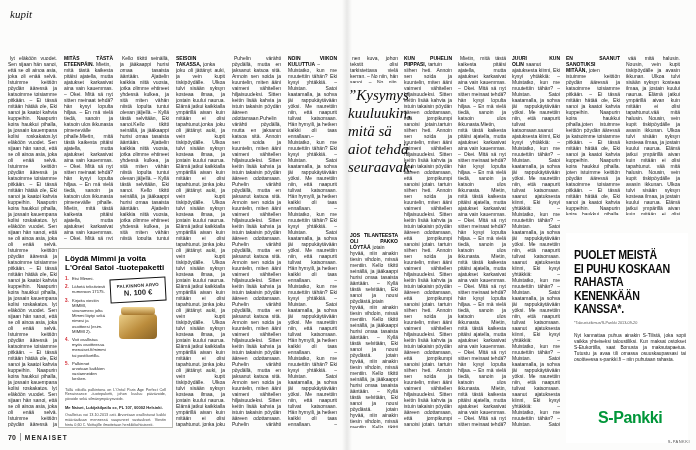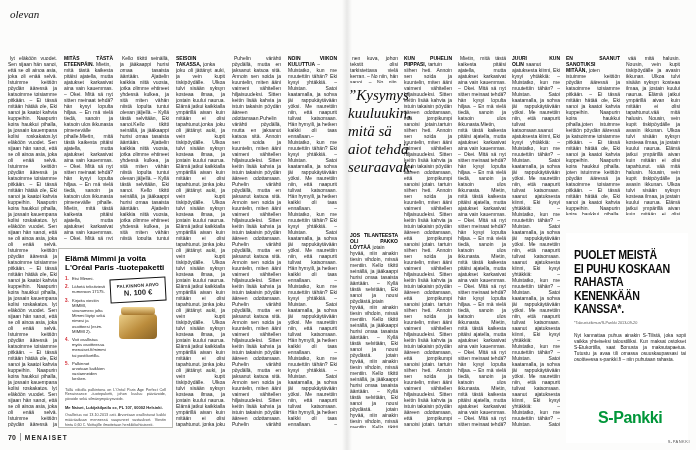--- a/index.html
+++ b/index.html
@@ -48,21 +48,21 @@
   .foot-l .pn{font-size:7px;font-weight:bold;}
   .foot-l .dv{width:1px;height:8px;background:#999;}
   .foot-l .mg{font-size:6.5px;font-weight:bold;letter-spacing:1.2px;}
   .marker{position:absolute;right:6px;top:439px;font-size:4px;color:#555;letter-spacing:.5px;}
 </style>
 </head>
 <body>
 
 <div class="spread">
 
-  <div class="hdr">olevan</div>
+  <div class="hdr">kupit</div>
   <div class="gutter"></div>
 
   <div class="col" style="left:8px;top:55px;width:49px;height:373px">
     <span class="lead"></span><span>lyt eläköön vuodet. Sen sijaan hän sanoi, että se oli ainoa asia, joka oli enää selvä. Istuimme keittiön pöydän ääressä ja katsoimme toisiamme pitkään. – Ei tässä mitään hätää ole, Eki sanoi ja kaatoi kahvia kuppeihin. Naapurin koira haukkui pihalla, ja jossain kauempana kolisi roskakatos.lyt eläköön vuodet. Sen sijaan hän sanoi, että se oli ainoa asia, joka oli enää selvä. Istuimme keittiön pöydän ääressä ja katsoimme toisiamme pitkään. – Ei tässä mitään hätää ole, Eki sanoi ja kaatoi kahvia kuppeihin. Naapurin koira haukkui pihalla, ja jossain kauempana kolisi roskakatos. lyt eläköön vuodet. Sen sijaan hän sanoi, että se oli ainoa asia, joka oli enää selvä. Istuimme keittiön pöydän ääressä ja katsoimme toisiamme pitkään. – Ei tässä mitään hätää ole, Eki sanoi ja kaatoi kahvia kuppeihin. Naapurin koira haukkui pihalla, ja jossain kauempana kolisi roskakatos. lyt eläköön vuodet. Sen sijaan hän sanoi, että se oli ainoa asia, joka oli enää selvä. Istuimme keittiön pöydän ääressä ja katsoimme toisiamme pitkään. – Ei tässä mitään hätää ole, Eki sanoi ja kaatoi kahvia kuppeihin. Naapurin koira haukkui pihalla, ja jossain kauempana kolisi roskakatos. lyt eläköön vuodet. Sen sijaan hän sanoi, että se oli ainoa asia, joka oli enää selvä. Istuimme keittiön pöydän ääressä ja katsoimme toisiamme pitkään. – Ei tässä mitään hätää ole, Eki sanoi ja kaatoi kahvia kuppeihin. Naapurin koira haukkui pihalla, ja jossain kauempana kolisi roskakatos. </span>
   </div>
   <div class="col" style="left:64px;top:55px;width:49px;height:185px">
     <span class="lead">MITÄS TÄSTÄ ETEENPÄIN.</span><span>Mietin, mitä tästä kaikesta pitäisi ajatella, mutta ajatukset karkasivat aina vain kauemmas. – Okei. Mitä sä nyt sitten meinaat tehdä? hän kysyi lopulta hiljaa. – En mä vielä tiedä, sanoin ja katsoin ulos ikkunasta pimenevälle pihalle.Mietin, mitä tästä kaikesta pitäisi ajatella, mutta ajatukset karkasivat aina vain kauemmas. – Okei. Mitä sä nyt sitten meinaat tehdä? hän kysyi lopulta hiljaa. – En mä vielä tiedä, sanoin ja katsoin ulos ikkunasta pimenevälle pihalle. Mietin, mitä tästä kaikesta pitäisi ajatella, mutta ajatukset karkasivat aina vain kauemmas. – Okei. Mitä sä nyt sitten meinaat tehdä? hän kysyi lopulta hiljaa. – En mä vielä tiedä, sanoin ja katsoin ulos ikkunasta pimenevälle pihalle. </span>
   </div>
   <div class="col" style="left:120px;top:55px;width:49px;height:185px">
     <span class="lead"></span><span>Kello tikitti seinällä, ja jääkaappi hurisi omaa tasaista ääntään. Ajattelin kaikkia niitä vuosia, jotka olimme ehtineet yhdessä kulkea, ja sitä miten vähän niistä lopulta tuntui olevan jäljellä. – Kyllä tästä selvitään, Eki sanoi.Kello tikitti seinällä, ja jääkaappi hurisi omaa tasaista ääntään. Ajattelin kaikkia niitä vuosia, jotka olimme ehtineet yhdessä kulkea, ja sitä miten vähän niistä lopulta tuntui olevan jäljellä. – Kyllä tästä selvitään, Eki sanoi. Kello tikitti seinällä, ja jääkaappi hurisi omaa tasaista ääntään. Ajattelin kaikkia niitä vuosia, jotka olimme ehtineet yhdessä kulkea, ja sitä miten vähän niistä lopulta tuntui olevan jäljellä. – Kyllä tästä selvitään, Eki sanoi. </span>
@@ -72,22 +72,22 @@
   </div>
   <div class="col" style="left:232px;top:55px;width:49px;height:373px">
     <span class="lead"></span><span>Puhelin värähti pöydällä, mutta en jaksanut katsoa sitä. Annoin sen soida ja kuuntelin, miten ääni vaimeni vähitellen hiljaisuudeksi. Sitten keitin lisää kahvia ja istuin takaisin pöydän ääreen odottamaan.Puhelin värähti pöydällä, mutta en jaksanut katsoa sitä. Annoin sen soida ja kuuntelin, miten ääni vaimeni vähitellen hiljaisuudeksi. Sitten keitin lisää kahvia ja istuin takaisin pöydän ääreen odottamaan. Puhelin värähti pöydällä, mutta en jaksanut katsoa sitä. Annoin sen soida ja kuuntelin, miten ääni vaimeni vähitellen hiljaisuudeksi. Sitten keitin lisää kahvia ja istuin takaisin pöydän ääreen odottamaan. Puhelin värähti pöydällä, mutta en jaksanut katsoa sitä. Annoin sen soida ja kuuntelin, miten ääni vaimeni vähitellen hiljaisuudeksi. Sitten keitin lisää kahvia ja istuin takaisin pöydän ääreen odottamaan. Puhelin värähti pöydällä, mutta en jaksanut katsoa sitä. Annoin sen soida ja kuuntelin, miten ääni vaimeni vähitellen hiljaisuudeksi. Sitten keitin lisää kahvia ja istuin takaisin pöydän ääreen odottamaan. Puhelin värähti pöydällä, mutta en jaksanut katsoa sitä. Annoin sen soida ja kuuntelin, miten ääni vaimeni vähitellen hiljaisuudeksi. Sitten keitin lisää kahvia ja istuin takaisin pöydän ääreen odottamaan. Puhelin värähti pöydällä, mutta en jaksanut katsoa sitä. Annoin sen soida ja kuuntelin, miten ääni vaimeni vähitellen hiljaisuudeksi. Sitten keitin lisää kahvia ja istuin takaisin pöydän ääreen odottamaan. </span>
   </div>
   <div class="col" style="left:288px;top:55px;width:49px;height:373px">
     <span class="lead">NOIN VIIKON KULUTTUA</span><span>– Muistatko, kun me muutettiin tähän? Eki kysyi yhtäkkiä. – Muistan. Satoi kaatamalla, ja sohva jäi rappukäytävään yöksi. Me naurettiin niin, että naapurit tulivat katsomaan. Hän hymyili, ja hetken kaikki oli taas ennallaan.– Muistatko, kun me muutettiin tähän? Eki kysyi yhtäkkiä. – Muistan. Satoi kaatamalla, ja sohva jäi rappukäytävään yöksi. Me naurettiin niin, että naapurit tulivat katsomaan. Hän hymyili, ja hetken kaikki oli taas ennallaan. – Muistatko, kun me muutettiin tähän? Eki kysyi yhtäkkiä. – Muistan. Satoi kaatamalla, ja sohva jäi rappukäytävään yöksi. Me naurettiin niin, että naapurit tulivat katsomaan. Hän hymyili, ja hetken kaikki oli taas ennallaan. – Muistatko, kun me muutettiin tähän? Eki kysyi yhtäkkiä. – Muistan. Satoi kaatamalla, ja sohva jäi rappukäytävään yöksi. Me naurettiin niin, että naapurit tulivat katsomaan. Hän hymyili, ja hetken kaikki oli taas ennallaan. – Muistatko, kun me muutettiin tähän? Eki kysyi yhtäkkiä. – Muistan. Satoi kaatamalla, ja sohva jäi rappukäytävään yöksi. Me naurettiin niin, että naapurit tulivat katsomaan. Hän hymyili, ja hetken kaikki oli taas ennallaan. – Muistatko, kun me muutettiin tähän? Eki kysyi yhtäkkiä. – Muistan. Satoi kaatamalla, ja sohva jäi rappukäytävään yöksi. Me naurettiin niin, että naapurit tulivat katsomaan. Hän hymyili, ja hetken kaikki oli taas ennallaan. </span>
   </div>
 
   <div class="contest" style="left:58px;top:248px;width:115px;height:180px">
     <div class="c-title">
-      <span>Elämä Mimmi ja voita</span>
-      <span>L'Oréal Paris -tuotepaketti</span>
+      <span>Löydä Mimmi ja voita</span>
+      <span>L'Oréal Satoi -tuotepaketti</span>
     </div>
     <div class="c-main">
       <ul class="steps">
         <li>
             <span class="num" style="color: rgb(208, 32, 42);">1.</span>
             <span class="stx">Etsi Mimmi.</span>
           </li>
         <li>
             <span class="num" style="color: rgb(208, 32, 42);">2.</span>
             <span class="stx">Lähetä tekstiviesti numeroon 17175.</span>

